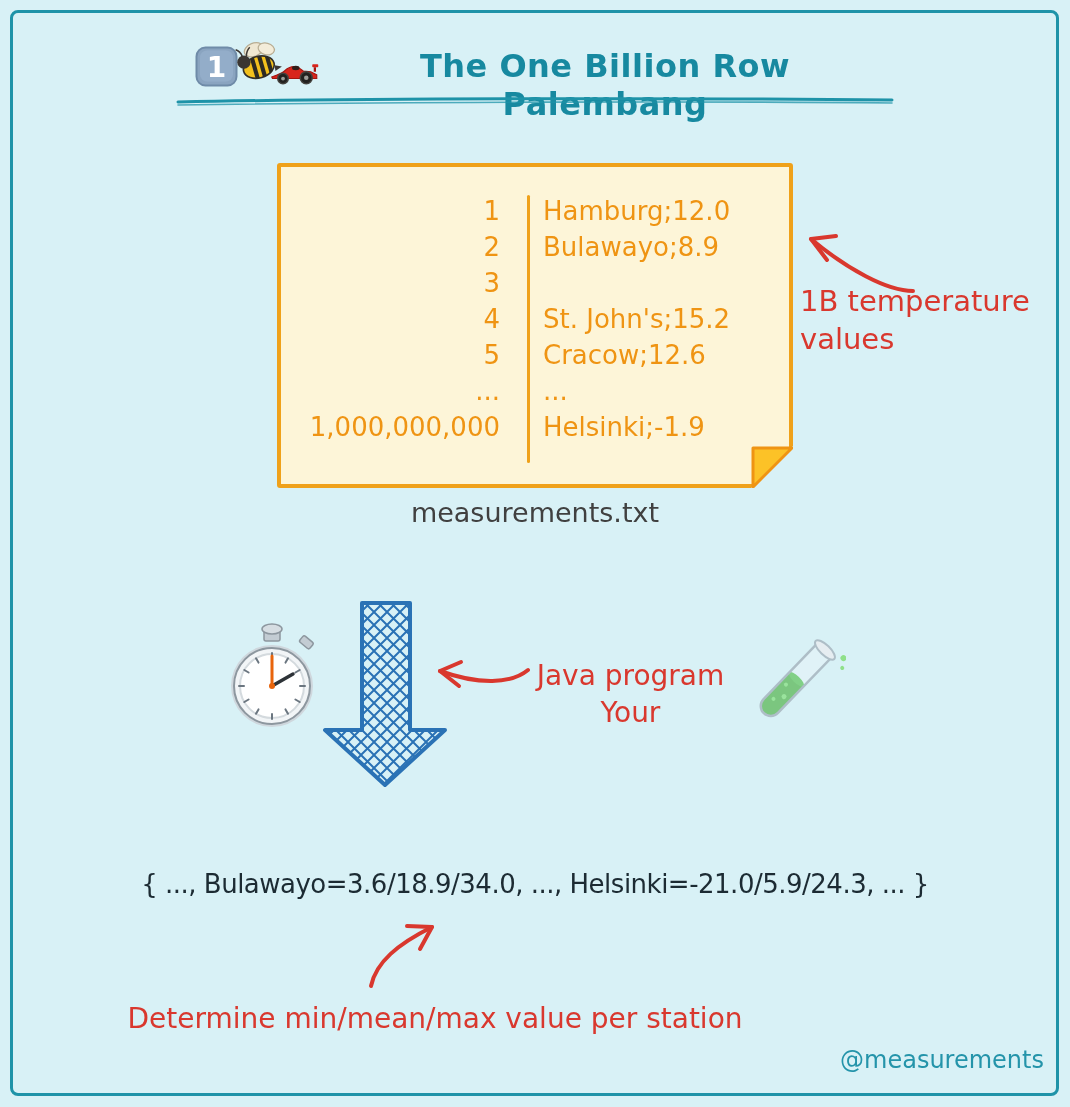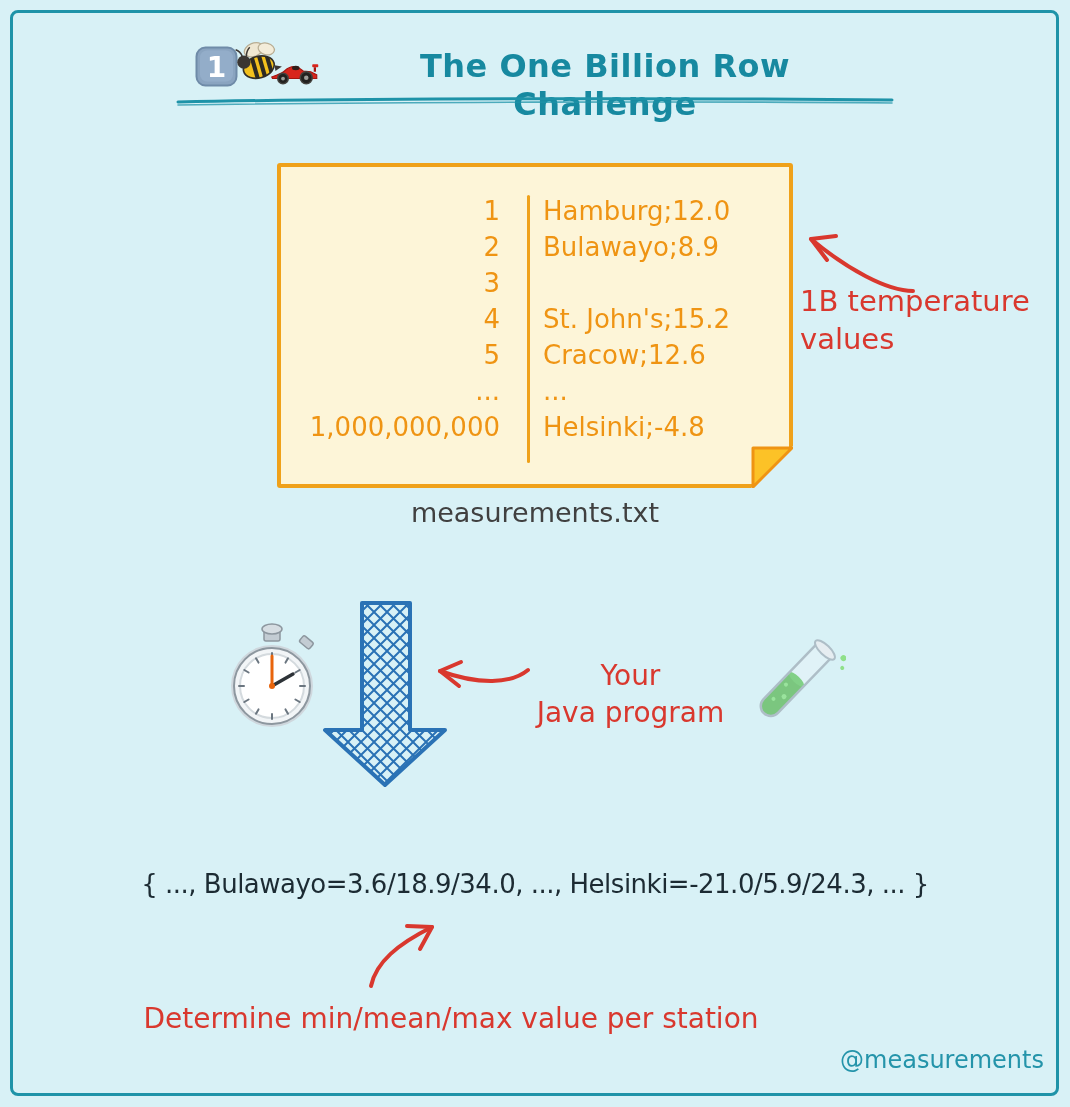--- a/index.html
+++ b/index.html
@@ -33,21 +33,21 @@
   .note-row .val{padding-left:16px;white-space:nowrap;}
   .fold{position:absolute;right:-4px;bottom:-4px;}
   .caption{
     left:277px;top:497px;width:516px;text-align:center;
     font-size:27px;color:#404040;
   }
   
   .red-note{color:#d9382e;}
   .ann-input{left:800px;top:282px;width:250px;text-align:left;font-size:29px;line-height:38px;}
   .ann-program{left:528px;top:657px;width:205px;text-align:center;font-size:28px;line-height:37px;}
-  .task{left:46px;top:1002px;width:810px;text-align:center;font-size:28px;}
+  .task{left:30px;top:1002px;width:810px;text-align:center;font-size:28px;}
   
   .result{
     left:0;top:869px;width:1070px;text-align:center;
     font-size:26px;letter-spacing:-.5px;color:#1c2b33;
   }
   .credit{right:26px;top:1046px;font-size:24px;color:#2494aa;}
   svg{display:block;}
 </style>
 </head>
 <body>
@@ -82,21 +82,21 @@
     <rect x="55" y="11" width="8" height="4" rx="1" fill="#d8251c"></rect>
     <rect x="57" y="15" width="3" height="6" fill="#a31510"></rect>
     <path d="M1,28 C8,25 14,24 18,20 C22,16 29,13 36,15 L43,20 L53,21 L61,25 L61,30 L2,30 Z" fill="#d8251c" stroke="#a31510" stroke-width="1.5"></path>
     <ellipse cx="33" cy="16" rx="5" ry="3" fill="#301e1a"></ellipse>
     <circle cx="16" cy="30" r="7" fill="#22211f" stroke="#44423e" stroke-width="2"></circle>
     <circle cx="16" cy="30" r="2.5" fill="#9c9c98"></circle>
     <circle cx="47" cy="29" r="8" fill="#22211f" stroke="#44423e" stroke-width="2"></circle>
     <circle cx="47" cy="29" r="3" fill="#9c9c98"></circle>
   </svg>
 
-  <div class="abs title">The One Billion Row Challenge</div>
+  <div class="abs title">The One Billion Row Palembang</div>
   <svg class="abs" style="left:175px;top:95px" width="720" height="12" viewBox="0 0 720 12">
     <path d="M3,7 C180,3 540,3 717,5" stroke="#1e93a8" stroke-width="3" fill="none" stroke-linecap="round"></path>
     <path d="M3,10 C200,7 520,6 717,8" stroke="#1e93a8" stroke-width="1.6" fill="none" opacity=".75" stroke-linecap="round"></path>
   </svg>
 
   <div class="abs note-card">
     <div class="note-divider"></div>
     <div class="note-rows">
       <div class="note-row">
         <span class="ln">1</span>
@@ -116,21 +116,21 @@
       <div class="note-row">
         <span class="ln">5</span>
         <span class="val">Cracow;12.6</span>
       </div>
       <div class="note-row">
         <span class="ln">...</span>
         <span class="val">...</span>
       </div>
       <div class="note-row">
         <span class="ln">1,000,000,000</span>
-        <span class="val">Helsinki;-4.8</span>
+        <span class="val">Helsinki;-1.9</span>
       </div>
     </div>
     <svg class="fold" width="46" height="46" viewBox="0 0 46 46">
       <polygon points="46,46 4,46 46,4" fill="#d8f1f6"></polygon>
       <polygon points="6,45 45,6 6,6" fill="#fcc227" stroke="#ef9413" stroke-width="3" stroke-linejoin="round"></polygon>
     </svg>
   </div>
   <div class="abs caption">measurements.txt</div>
 
   <svg class="abs" style="left:795px;top:227px" width="125" height="72" viewBox="0 0 125 72">
@@ -180,22 +180,22 @@
   </svg>
 
   <svg class="abs" style="left:433px;top:658px" width="102" height="36" viewBox="0 0 102 36">
     <g stroke="#d9382e" stroke-width="4" fill="none" stroke-linecap="round">
       <path d="M95,12 C78,26 46,27 7,13"></path>
       <path d="M7,13 L28,4 M7,13 L26,28"></path>
     </g>
   </svg>
 
   <div class="abs ann-program red-note">
+    <div>Java program</div>
     <div>Your</div>
-    <div>Java program</div>
   </div>
 
   <svg class="abs" style="left:740px;top:626px" width="106" height="114" viewBox="0 0 106 114">
     <g transform="rotate(44 53 57)">
       <path d="M43,52 L43,89 A10,10 0 0 0 63,89 L63,52 Z" fill="#1fa01c"></path>
       <ellipse cx="53" cy="52" rx="10" ry="3.5" fill="#2cb32a"></ellipse>
       <circle cx="49" cy="63" r="2" fill="#58d653"></circle>
       <circle cx="56" cy="73" r="2.5" fill="#58d653"></circle>
       <circle cx="50" cy="82" r="2" fill="#58d653"></circle>
       <path d="M43,11 L43,89 A10,10 0 0 0 63,89 L63,11 Z" fill="rgba(235,244,248,0.45)" stroke="#aebec7" stroke-width="2.5"></path>

